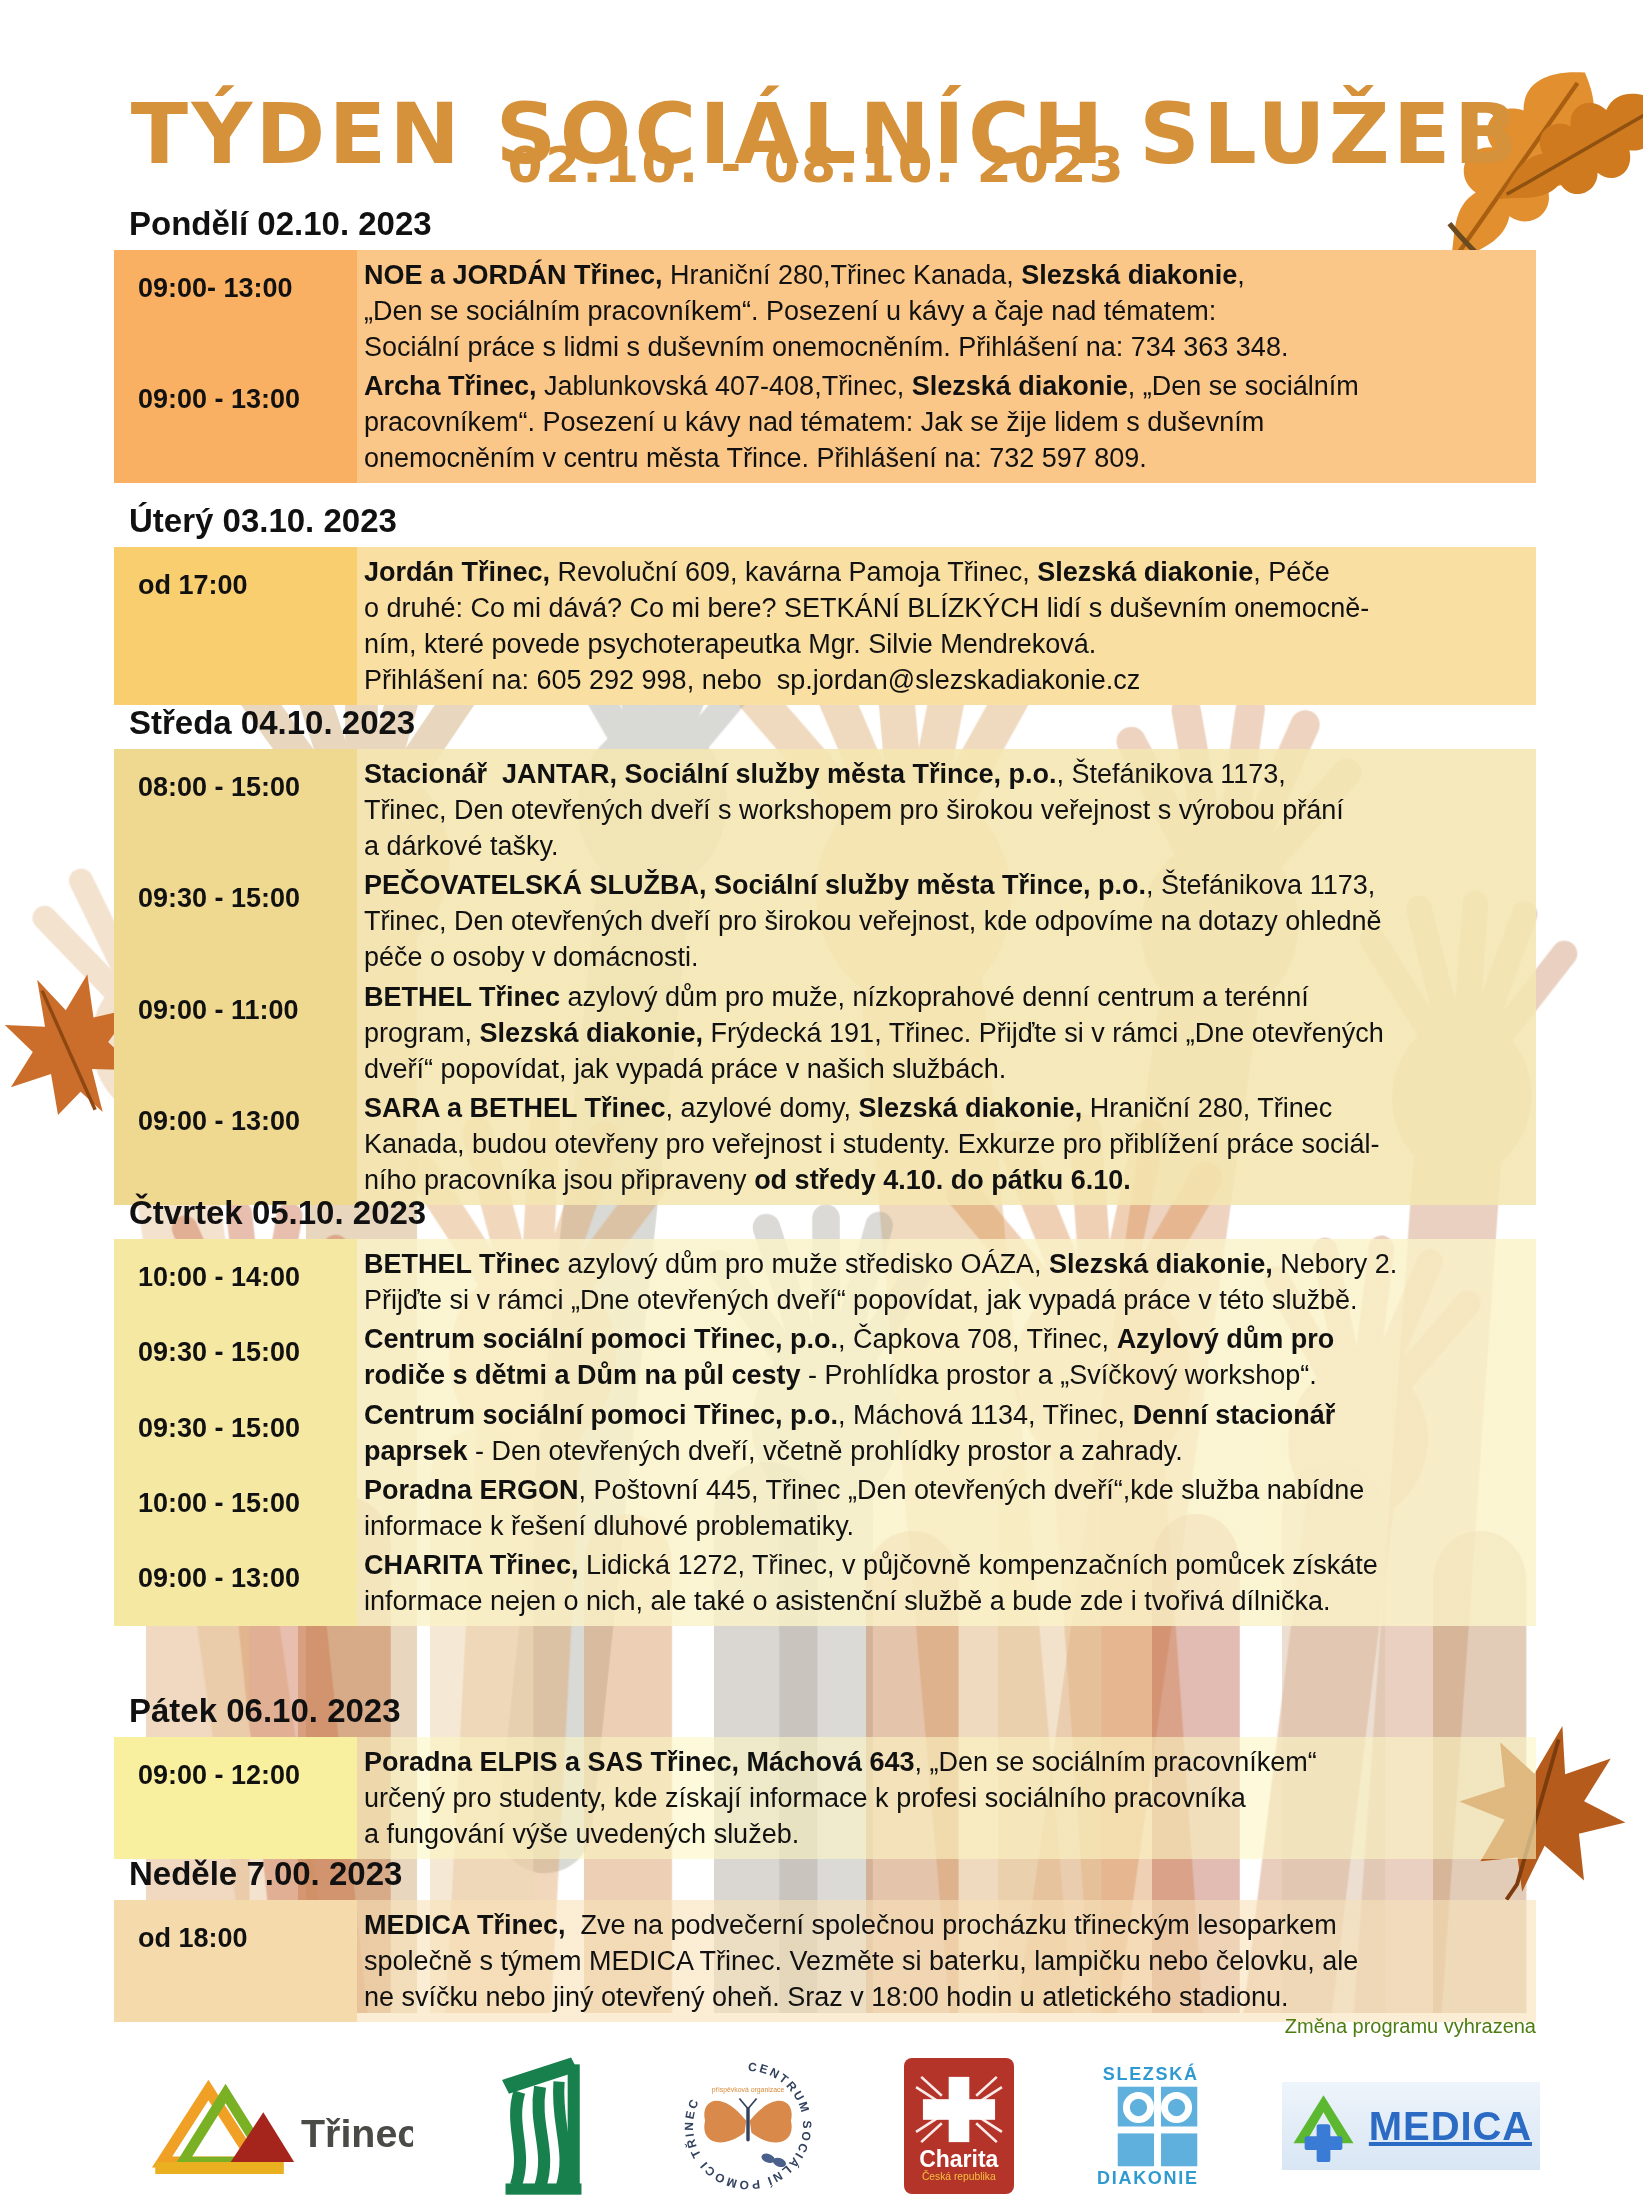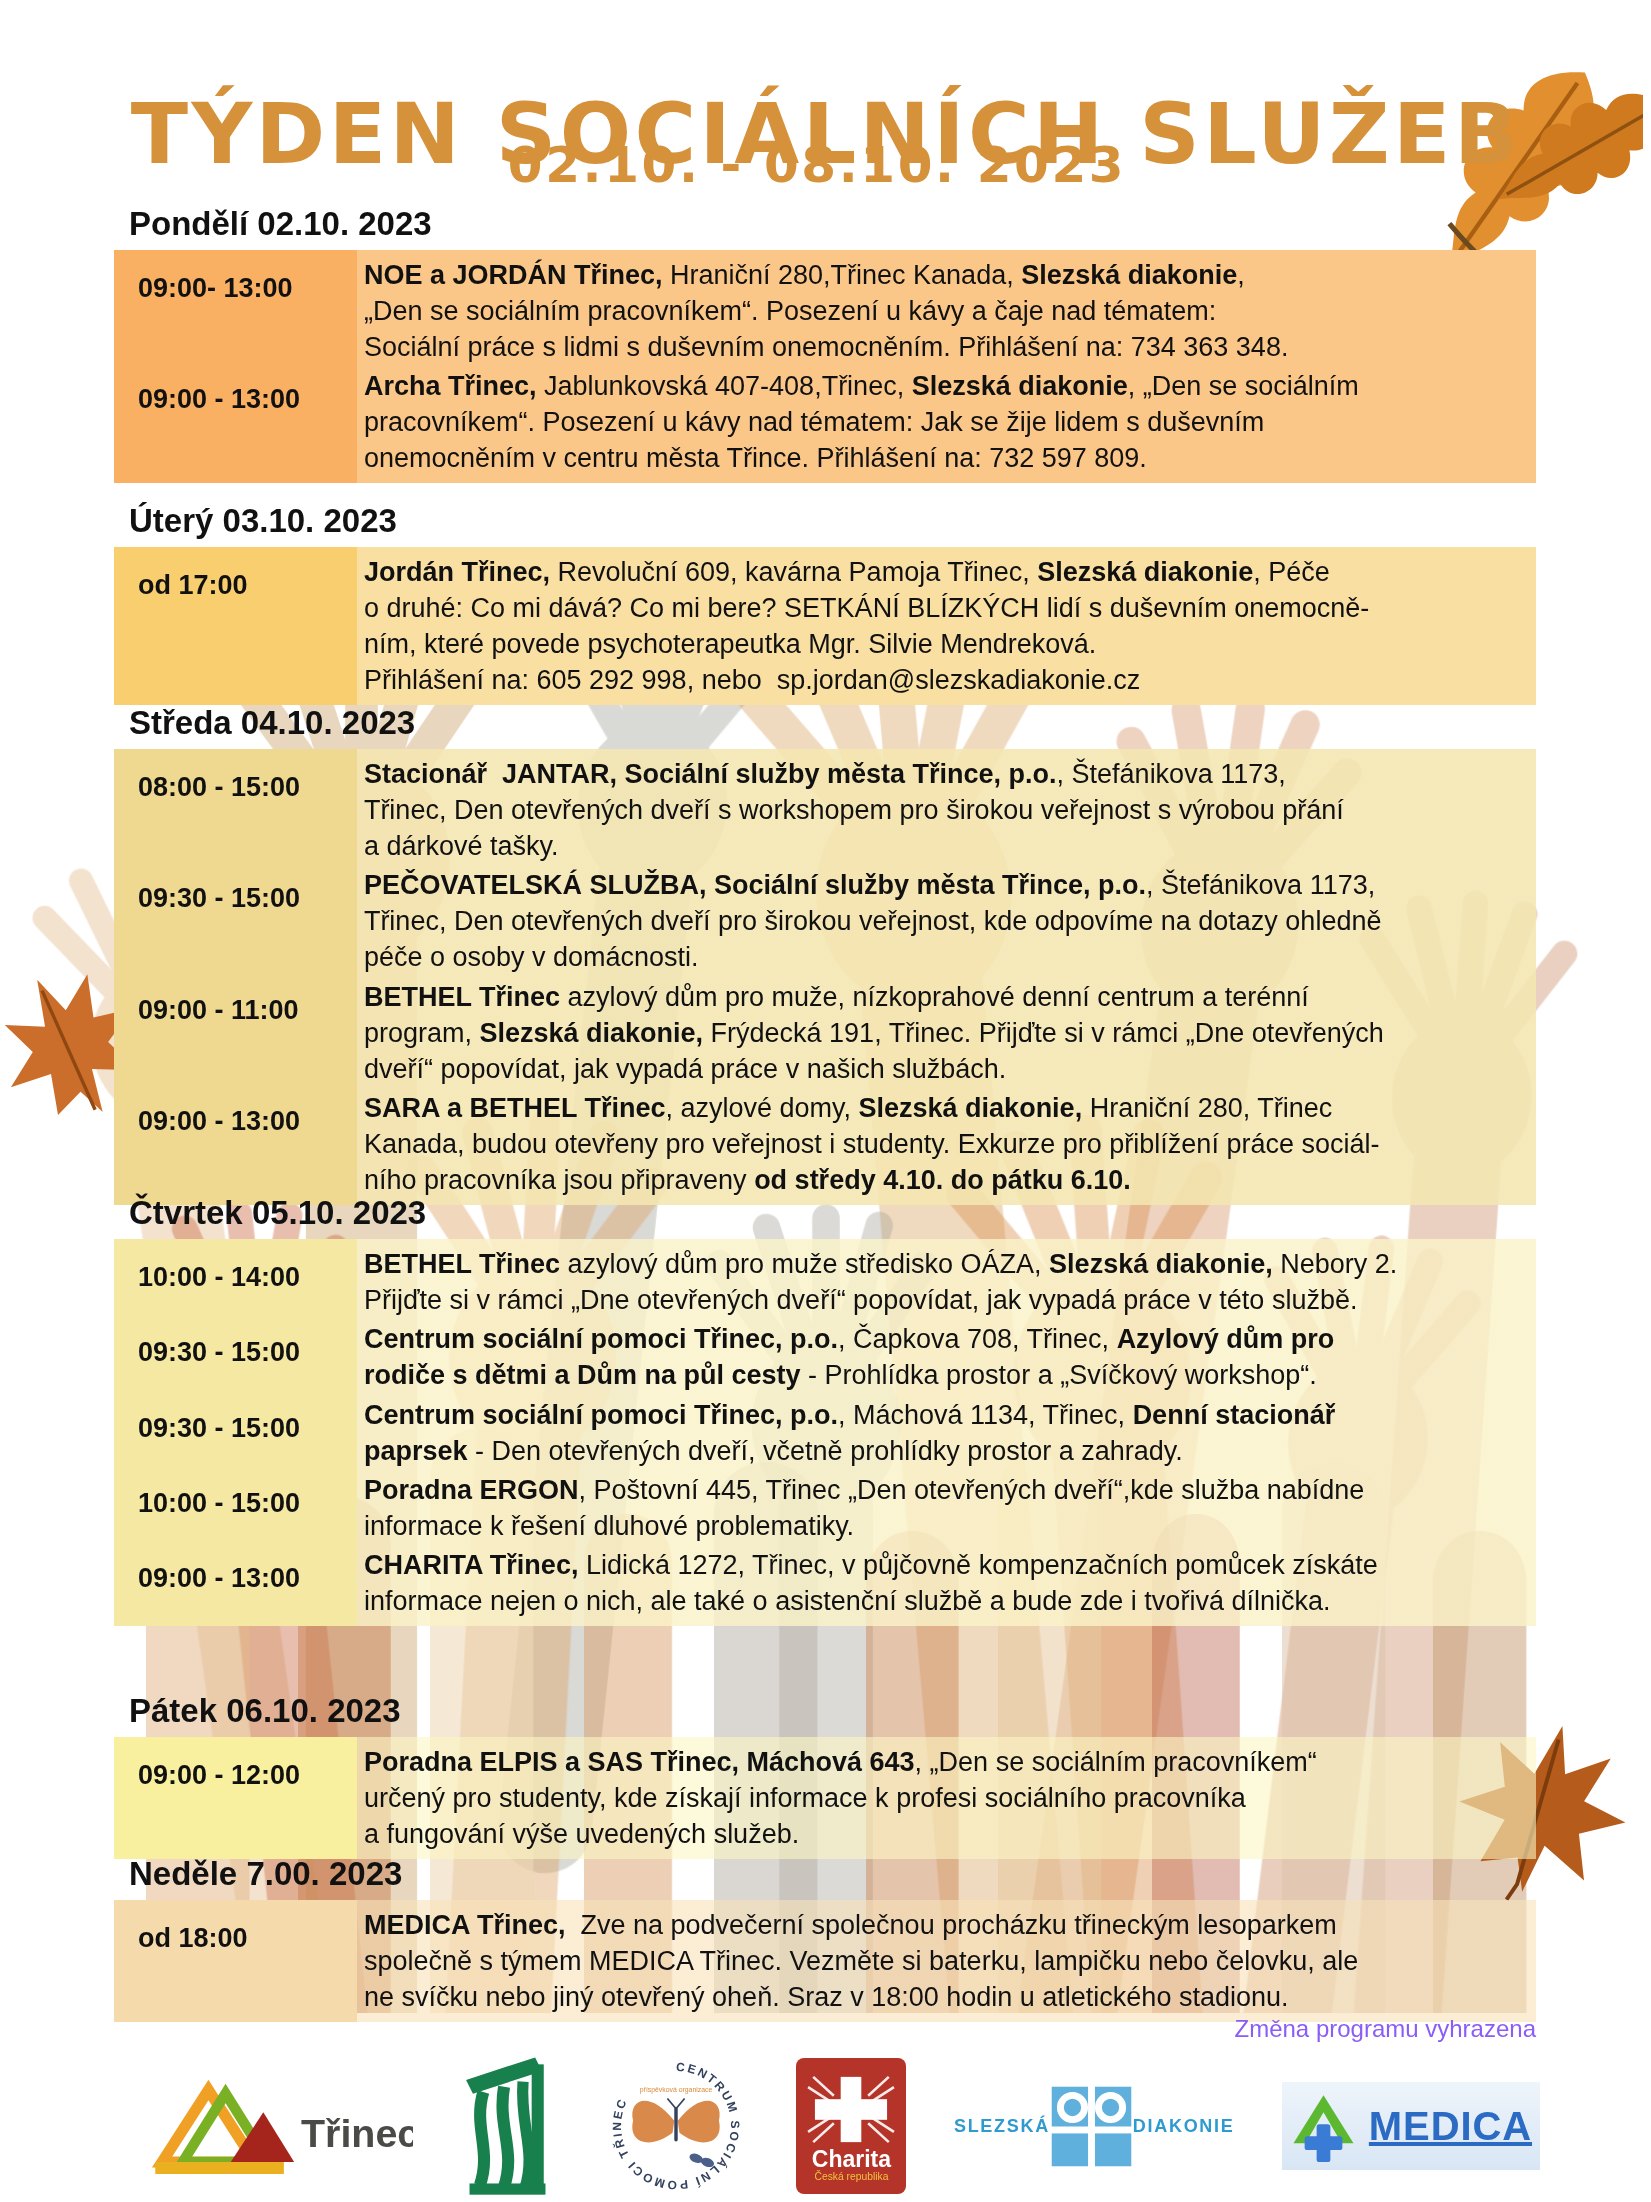--- a/index.html
+++ b/index.html
@@ -54,37 +54,37 @@
     font-size:27px;line-height:36px;font-weight:bold;white-space:nowrap;margin-top:13px;
   }
   .event-text{
     flex:1;box-sizing:border-box;padding:1.7px 8.6px 1.7px 6.9px;
     font-size:27px;line-height:36px;white-space:pre-wrap;
   }
   .event-text .bb{font-weight:bold;}
 
   .note{
     position:absolute;top:2015px;left:114px;width:1422px;text-align:right;z-index:2;
-    font-size:24px;color:#8b5cf6;
+    font-size:20px;color:#4d7c0f;
   }
 
   
   .logos{
     position:absolute;top:2055px;left:129px;width:1411px;height:142px;z-index:2;
     display:flex;justify-content:space-between;align-items:center;
   }
   .logo{display:flex;align-items:center;}
   .charita-box{
     width:110px;height:136px;background:#b5342a;border-radius:8px;position:relative;
     display:flex;flex-direction:column;align-items:center;justify-content:flex-end;padding-bottom:11px;box-sizing:border-box;
   }
   .charita-cross{position:absolute;top:12px;left:0;width:110px;height:79px;}
   .charita-label{color:#fff;font-size:23px;font-weight:bold;line-height:24px;}
   .charita-sub{color:#f2c23d;font-size:10.3px;line-height:12px;}
-  .diak{display:flex;flex-direction:row;align-items:center;}
+  .diak{display:flex;flex-direction:column;align-items:flex-end;}
   .diak-word{color:#2f9ad0;font-weight:bold;font-size:18px;letter-spacing:1.7px;line-height:20.6px;font-family:"Liberation Sans",sans-serif;}
   .medica-box{
     width:258px;height:88px;background:linear-gradient(180deg,#eef4fb,#d8e6f4);
     display:flex;align-items:center;justify-content:center;gap:12px;
   }
   .medica-word{color:#2b6bc4;font-size:40px;font-weight:bold;letter-spacing:0.9px;text-decoration:underline;}
 </style>
 </head>
 <body>
 

